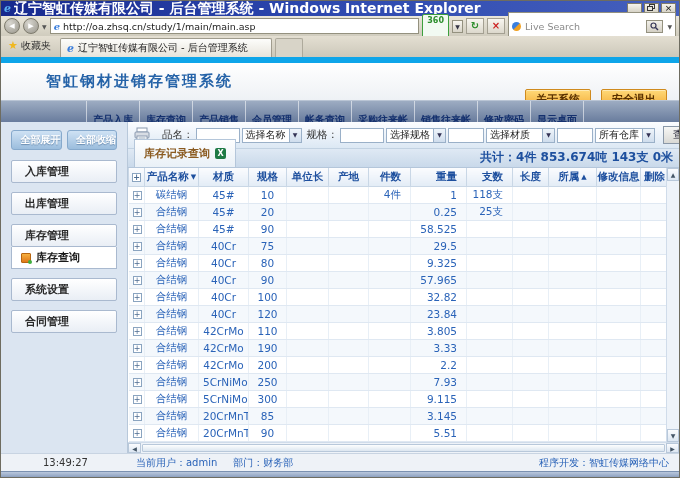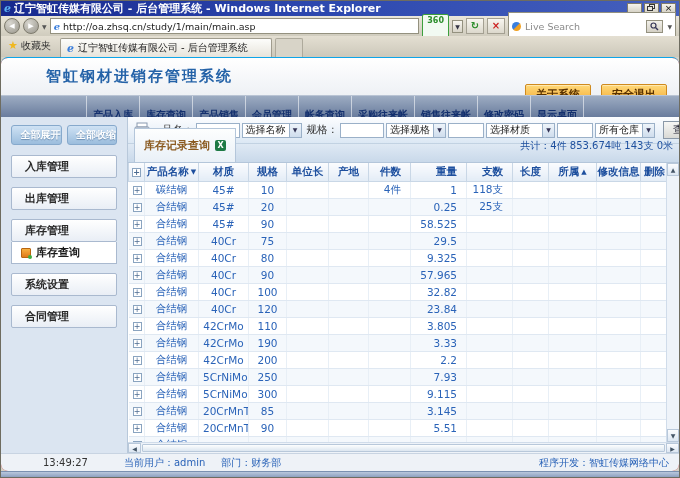--- a/index.html
+++ b/index.html
@@ -2,21 +2,21 @@
 <html><head>
 <meta charset="utf-8">
 <style>
   * { margin:0; padding:0; box-sizing:border-box; }
   html,body { width:680px; height:478px; font-family:"DejaVu Sans","Liberation Sans",sans-serif; }
   .window { width:680px; height:478px; display:flex; flex-direction:column; overflow:hidden; background:#d6d2c6; border:1px solid #6e6c60; }
 
   
   .titlebar { height:15px; flex:0 0 15px; background:linear-gradient(90deg,#17298e,#2c47ae 45%,#4560bd); display:flex; align-items:center; padding:0 3px; gap:3px; }
   .ie-icon { color:#5ab0f0; font-family:"DejaVu Serif",serif; font-style:italic; font-weight:bold; font-size:11px; line-height:11px; }
-  .title-text { color:#fff; font-weight:bold; font-size:11px; flex:1; white-space:nowrap; overflow:hidden; }
+  .title-text { color:#fff; font-weight:bold; font-size:14px; flex:1; white-space:nowrap; overflow:hidden; }
   .win-btns { display:flex; gap:2px; }
   .win-btn { width:15px; height:12px; background:linear-gradient(#f6f4ee,#cfcbbd); border:1px solid #7e7b6d; font-size:9px; line-height:9px; text-align:center; color:#111; cursor:default; }
 
   .navbar { height:20px; flex:0 0 20px; background:linear-gradient(#eae6da,#d0ccbe); display:flex; align-items:center; padding:0 3px; gap:3px; border-bottom:1px solid #b2ae a0; }
   .nav-circle { width:16px; height:16px; flex:0 0 16px; border-radius:50%; background:radial-gradient(circle at 35% 30%,#d8d6cf,#98958b); border:1px solid #7e7b6d; color:#fff; font-size:7px; text-align:center; line-height:14px; }
   .nav-drop { font-size:6px; color:#555; }
   .addr { flex:1; height:16px; background:#fff; border:1px solid #94917f; display:flex; align-items:center; padding:0 3px; gap:3px; overflow:hidden; }
   .page-ico { color:#3a7edc; font-family:"DejaVu Serif",serif; font-style:italic; font-weight:bold; font-size:10px; }
   .addr-text { font-size:9.5px; color:#222; white-space:nowrap; overflow:hidden; }
   .badge-360 { height:24px; border:1px solid #3da03d; color:#2e8f2e; font-size:8px; font-weight:bold; padding:0 4px; border-radius:2px; background:#f2faf2; line-height:11px; }
@@ -29,21 +29,21 @@
   .search-text { flex:1; color:#8a8a8a; font-size:9.5px; white-space:nowrap; overflow:hidden; }
   .mag-btn { width:17px; height:13px; background:linear-gradient(#f2f0ea,#d4d0c4); border:1px solid #94917f; display:flex; align-items:center; justify-content:center; }
 
   .tabsrow { height:21px; flex:0 0 21px; background:linear-gradient(#e4dfd2,#ccc8ba); display:flex; align-items:flex-end; padding:0 3px; gap:3px; }
   .fav-btn { display:flex; align-items:center; gap:3px; font-size:10px; color:#333; padding:0 6px 4px 4px; }
   .star-icon { color:#f0b820; font-size:11px; line-height:10px; }
   .tab { height:19px; width:212px; background:linear-gradient(#fdfdfb,#e7e4db); border:1px solid #a09c8e; border-bottom:none; border-radius:2px 2px 0 0; display:flex; align-items:center; gap:4px; padding:0 6px; font-size:10px; color:#222; white-space:nowrap; overflow:hidden; }
   .tab-stub { height:19px; width:28px; background:#d8d4c8; border:1px solid #aeaa9c; border-bottom:none; border-radius:2px 2px 0 0; }
 
   
-  .page { flex:1; background:#b91c1c; display:flex; flex-direction:column; overflow:hidden; border-top:1px solid #0ea5e9;border-radius:7px; }
+  .page { flex:1; background:#b91c1c; display:flex; flex-direction:column; overflow:hidden; border-top:6px solid #0ea5e9; }
   .app-header { height:37px; flex:0 0 37px; background:linear-gradient(#ffffff,#eef1f5); display:flex; align-items:center; padding:0 12px 0 45px; }
   .app-title { color:#2563a8; font-size:15px; font-weight:bold; letter-spacing:2px; flex:1; white-space:nowrap; }
   .hdr-btn { background:linear-gradient(#ffd978,#f2a832); border:1px solid #cf8a1e; border-radius:2px; color:#5a3200; font-size:11px; font-weight:bold; padding:2px 10px; margin-left:10px; box-shadow:inset 0 1px 0 #ffe9b0; white-space:nowrap;margin-top:36px; }
   .app-menu { height:22px; flex:0 0 22px; background:linear-gradient(#9dacc2,#697c9d); display:flex; align-items:stretch; padding-left:85px; border-top:1px solid #b9c4d4; }
   .menu-item { padding:8px 6px; color:#14306e; font-size:10px; font-weight:bold; line-height:21px; border-right:1px solid rgba(255,255,255,.55); white-space:nowrap; }
   .menu-item:first-child { border-left:1px solid rgba(255,255,255,.55); }
 
   .body { flex:1; display:flex; overflow:hidden; }
   .sidebar { width:127px; flex:0 0 127px; background:#dbe5f1; border-right:1px solid #b8c8da; padding:8px 10px 0 10px; overflow:hidden; }
   .side-top { display:flex; gap:5px; margin-bottom:10px; }
@@ -58,43 +58,43 @@
   .filterbar { height:27px; flex:0 0 27px; background:linear-gradient(#fcfdff,#dce8f4); border-bottom:1px solid #c2d2e2; display:flex; align-items:center; padding:0 5px; gap:2px; overflow:hidden; }
   .printer-icon { flex:0 0 18px; margin-right:6px; }
   .flabel { font-size:10.5px; color:#333; white-space:nowrap; margin-left:3px; }
   .finput { height:15px; border:1px solid #9ab0c8; background:#fff; font-size:10px; padding:0 2px; }
   .w44 { width:44px; } .w36 { width:36px; }
   .fselect { height:15px; border:1px solid #9ab0c8; background:#fff; display:flex; align-items:center; font-size:10px; color:#222; padding-left:3px; white-space:nowrap; }
   .fsel-arrow { width:12px; height:13px; background:linear-gradient(#eef4fa,#cfdded); border-left:1px solid #9ab0c8; text-align:center; font-size:6px; line-height:12px; color:#335; margin-left:3px; }
   .fbtn { background:linear-gradient(#f7f7f5,#d9d9d5); border:1px solid #8a98a8; font-size:10.5px; color:#223; padding:1px 9px; margin-left:6px; white-space:nowrap; }
 
   .tabstrip { height:19px; flex:0 0 19px; background:linear-gradient(#dfe9f4,#c9d9ea); border-bottom:1px solid #b4c6da; display:flex; align-items:flex-end; padding:0 6px; }
-  .inv-tab { display:flex; align-items:center; gap:5px; background:linear-gradient(#fdfefe,#e9f0f7); border:1px solid #b4c6da; border-bottom:none; height:34px; padding:0 9px; font-size:11px; font-weight:bold; color:#8a5a20; white-space:nowrap; }
+  .inv-tab { display:flex; align-items:center; gap:5px; background:linear-gradient(#fdfefe,#e9f0f7); border:1px solid #b4c6da; border-bottom:none; height:28px; padding:0 9px; font-size:11px; font-weight:bold; color:#8a5a20; white-space:nowrap; }
   .excel-icon { width:11px; height:11px; background:#1e7a45; border-radius:2px; color:#fff; font-size:8px; font-weight:bold; text-align:center; line-height:11px; }
-  .summary { margin-left:auto; font-size:10px; font-weight:normal; color:#1d4f9e; padding-bottom:9px; white-space:nowrap; }
+  .summary { margin-left:auto; font-size:12px; font-weight:bold; color:#1d4f9e; padding-bottom:1px; white-space:nowrap; }
 
   .tablewrap { flex:1; display:flex; overflow:hidden; }
   .tablescroller { flex:1; overflow:hidden; }
   table { border-collapse:collapse; table-layout:fixed; width:100%; }
   thead th { height:18px; background:linear-gradient(#fbfcfe,#e3ecf6); border:1px solid #c9d7e6; border-top:none; font-size:10.5px; font-weight:bold; color:#1d4f9e; white-space:nowrap; overflow:hidden; }
   tbody td { height:17px; border-bottom:1px solid #dfe8f2; border-right:1px solid #e8eff6; font-size:10.5px; color:#2a63b8; padding:0 4px; white-space:nowrap; overflow:hidden; text-align:center; }
   tbody tr:nth-child(even) td { background:#f4f8fc; }
   td.al-right, th.al-right { text-align:right; padding-right:9px; }
   .expand-box { display:inline-block; width:9px; height:9px; border:1px solid #8aa4c0; background:#fff; color:#4a6a90; font-size:8px; line-height:7px; text-align:center; vertical-align:middle; }
   .sort-arrow { font-size:7px; color:#1d4f9e; margin-left:2px; vertical-align:middle; }
 
   .vscroll { width:13px; flex:0 0 13px; background:#eef3f9; border-left:1px solid #d0dcea; display:flex; flex-direction:column; justify-content:space-between; }
   .scroll-btn { height:13px; background:linear-gradient(#fbfcfe,#dde7f2); border:1px solid #b8c8da; color:#456; font-size:6px; text-align:center; line-height:11px; }
   .hscroll { height:11px; flex:0 0 11px; background:#eef3f9; border-top:1px solid #d0dcea; display:flex; }
   .hscroll .scroll-btn { width:13px; height:100%; line-height:9px; }
   .hthumb { flex:1; margin:1px; background:linear-gradient(#fdfefe,#dce6f0); border:1px solid #b8c8da; border-radius:1px; }
 
   .pagestatus { height:18px; flex:0 0 18px; background:#eef2f7; border-top:1px solid #c8d4e2; display:flex; align-items:center; font-size:10px; color:#2a63b8; padding:0 10px; white-space:nowrap; }
   .st-time { color:#333; margin-left:32px; }
-  .st-user { margin-left:36px; }
+  .st-user { margin-left:48px; }
   .st-dept { margin-left:16px; }
   .st-dev { margin-left:auto; }
   .winbottom { height:6px; flex:0 0 6px; background:linear-gradient(#b9c7dc,#8da1c0); border-top:1px solid #7a90b0; }
 </style>
 </head>
 <body>
 
 <div class="window">
 
   <div class="titlebar">

